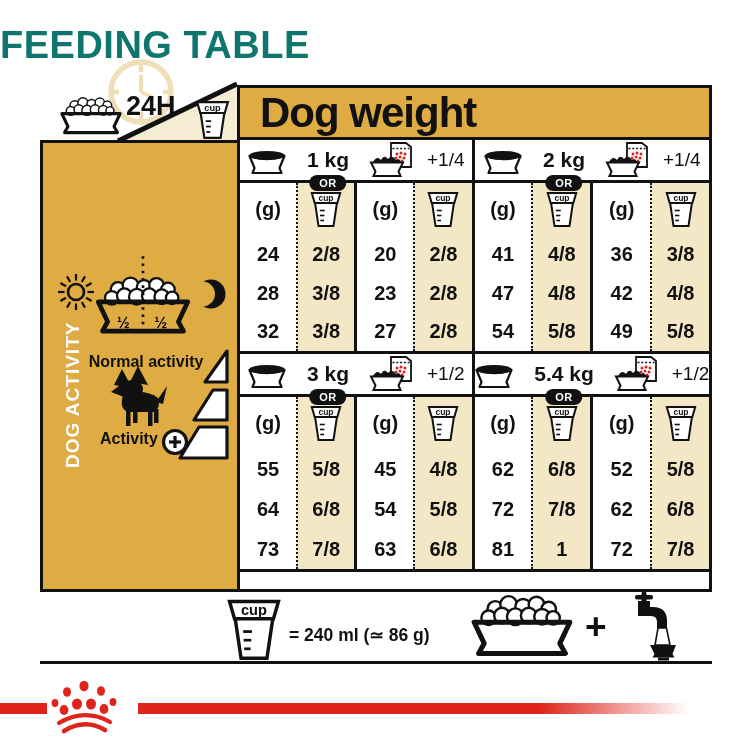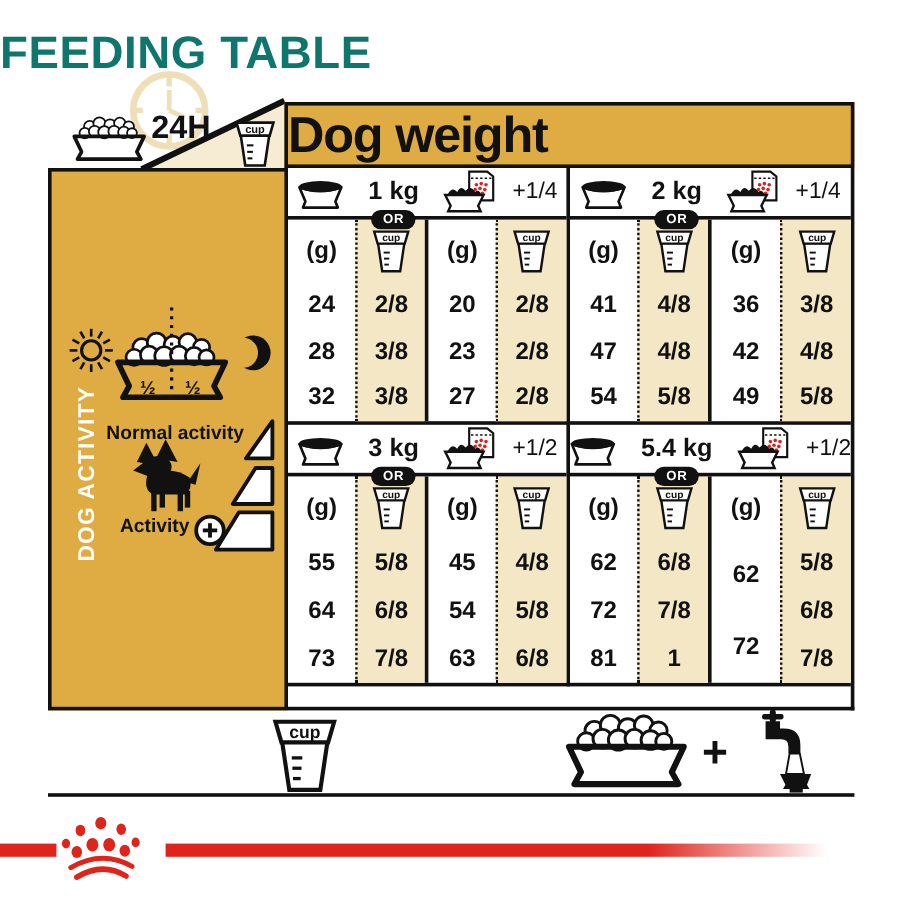--- a/index.html
+++ b/index.html
@@ -12,21 +12,21 @@
 
   #title{top:24px;left:0;width:750px;text-align:left;font-size:38px;font-weight:bold;color:#0f766e;letter-spacing:.5px}
 
   #clock{left:104px;top:57px}
   #bowl24{left:57px;top:94px}
   #h24{left:126px;top:91px;font-size:27px;font-weight:bold}
   #tri{left:120px;top:85px}
   #tricup{left:196px;top:100px}
 
   #dwheader{left:237px;top:85px;width:475px;height:55px;background:#DEAC42;border:3px solid #111;
-    display:flex;align-items:center;padding-left:0;font-size:42px;font-weight:bold;letter-spacing:-1px}
+    display:flex;align-items:center;padding-left:20px;font-size:42px;font-weight:bold;letter-spacing:-1px}
 
   #sidebar{left:40px;top:140px;width:200px;height:452px;background:#DEAC42;border:3px solid #111}
   #tablearea{left:240px;top:140px;width:472px;height:452px;background:#fff;
     border-right:3px solid #111;border-bottom:3px solid #111}
 
   #sections{position:absolute;left:240px;top:140px;width:469px;height:432px;
     display:grid;grid-template-columns:1fr 1fr;grid-template-rows:214px 218px}
   .section{display:flex;flex-direction:column;min-width:0}
   .section.bR{border-right:3px solid #111}
   .section.bB{border-bottom:3px solid #111}
@@ -396,40 +396,42 @@
             <svg viewBox="0 0 30 36">
                 <use href="#g-cup"></use>
               </svg>
           </div>
           <div class="val">6/8</div>
           <div class="val">7/8</div>
           <div class="val">1</div>
         </div>
         <div class="col g2">
           <div class="colhead">(g)</div>
+          <div class="val">52</div>
           <div class="val">62</div>
           <div class="val">72</div>
         </div>
         <div class="col cup">
           <div class="colhead">
             <svg viewBox="0 0 30 36">
                 <use href="#g-cup"></use>
               </svg>
           </div>
           <div class="val">5/8</div>
           <div class="val">6/8</div>
           <div class="val">7/8</div>
         </div>
       </div>
     </div>
   </div>
 
   <svg id="fcup" class="abs" width="52" height="62" viewBox="0 0 30 36">
     <use href="#g-cup"></use>
   </svg>
+  <div id="equiv" class="abs">= 240 ml (≃ 86 g)</div>
   <svg id="fbowl" class="abs" width="112" height="69" viewBox="0 0 100 62">
     <use href="#g-kibble"></use>
   </svg>
   <div id="fplus" class="abs">+</div>
   <svg id="faucet" class="abs" width="72" height="70" viewBox="0 0 72 70">
     <g fill="#111">
       <rect x="27" y="4" width="18" height="4.5" rx="2"></rect>
       <rect x="33.5" y="0.5" width="5" height="11" rx="2"></rect>
       <path d="M30,10 h12 v6 h3 q14,0 14,14 v7 h-10 v-6 q0,-6 -6,-6 h-13 z"></path>
     </g>

